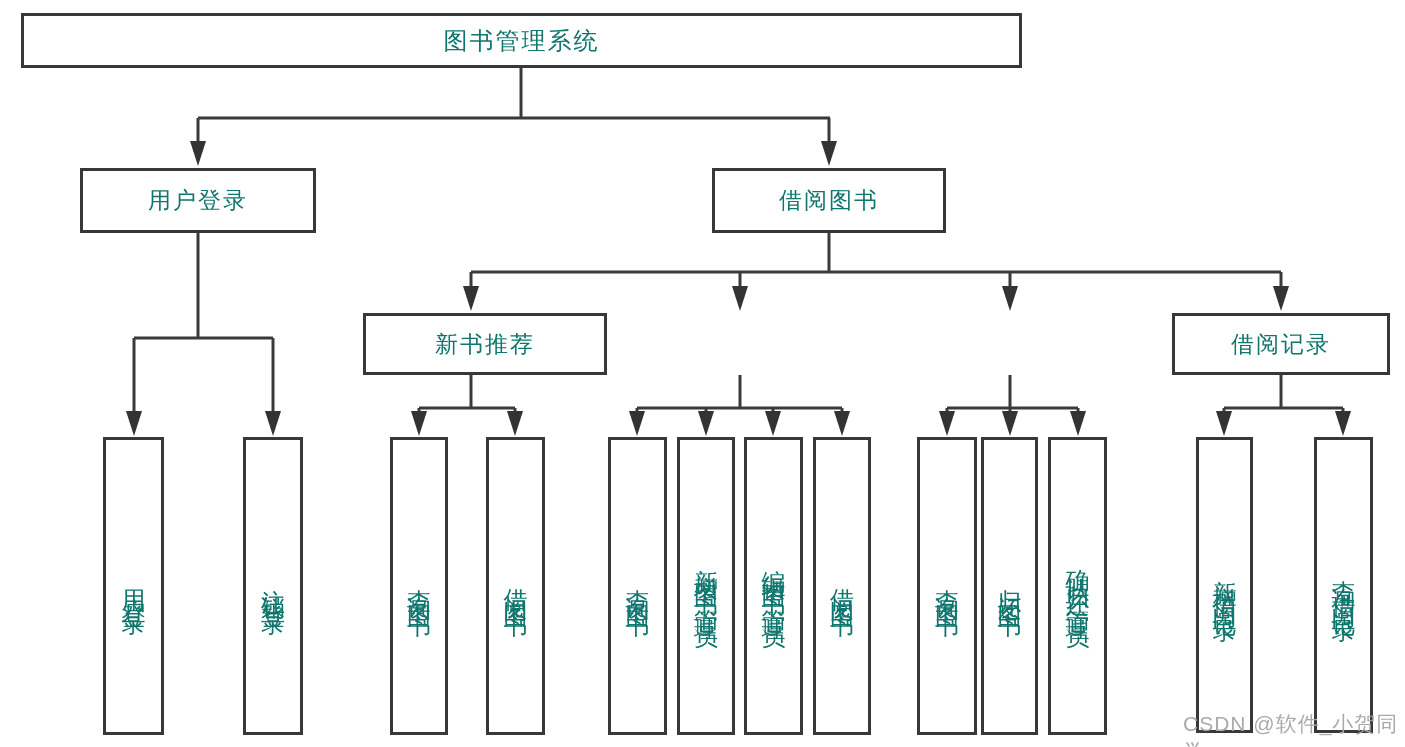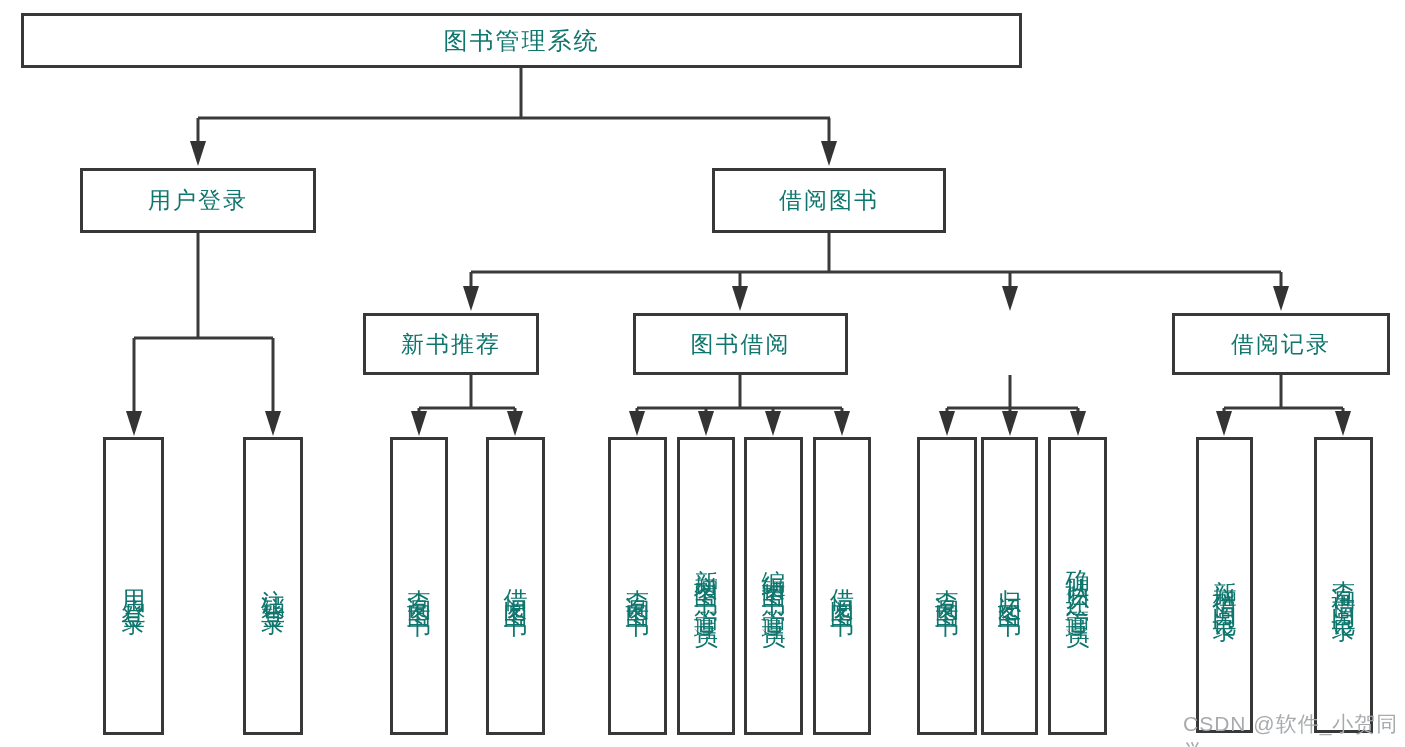--- a/index.html
+++ b/index.html
@@ -110,22 +110,21 @@
       <polygon points="1216,411 1232,411 1224,436"></polygon>
       <polygon points="1335,411 1351,411 1343,436"></polygon>
     </g>
   </svg>
 
   <div class="box root" style="left:21px;top:13px;width:1001px;height:55px">图书管理系统</div>
 
   <div class="box h" style="left:80px;top:168px;width:236px;height:65px">用户登录</div>
   <div class="box h" style="left:712px;top:168px;width:234px;height:65px">借阅图书</div>
 
-  <div class="box h" style="left:363px;top:313px;width:176px;height:62px">新书推荐</div>
-  <div class="box h" style="left:633px;top:313px;width:215px;height:62px">图书借阅</div>
+  <div class="box h" style="left:363px;top:313px;width:244px;height:62px">新书推荐</div>
   <div class="box h" style="left:1172px;top:313px;width:218px;height:62px">借阅记录</div>
 
   <div class="box v" style="left:103px;top:437px;width:61px;height:298px">用户登录</div>
   <div class="box v" style="left:243px;top:437px;width:60px;height:298px">注销登录</div>
 
   <div class="box v" style="left:390px;top:437px;width:58px;height:298px">查询图书</div>
   <div class="box v" style="left:486px;top:437px;width:59px;height:298px">借阅图书</div>
 
   <div class="box v" style="left:608px;top:437px;width:59px;height:298px">查询图书</div>
   <div class="box v" style="left:677px;top:437px;width:58px;height:298px">新增图书（管理员）</div>

